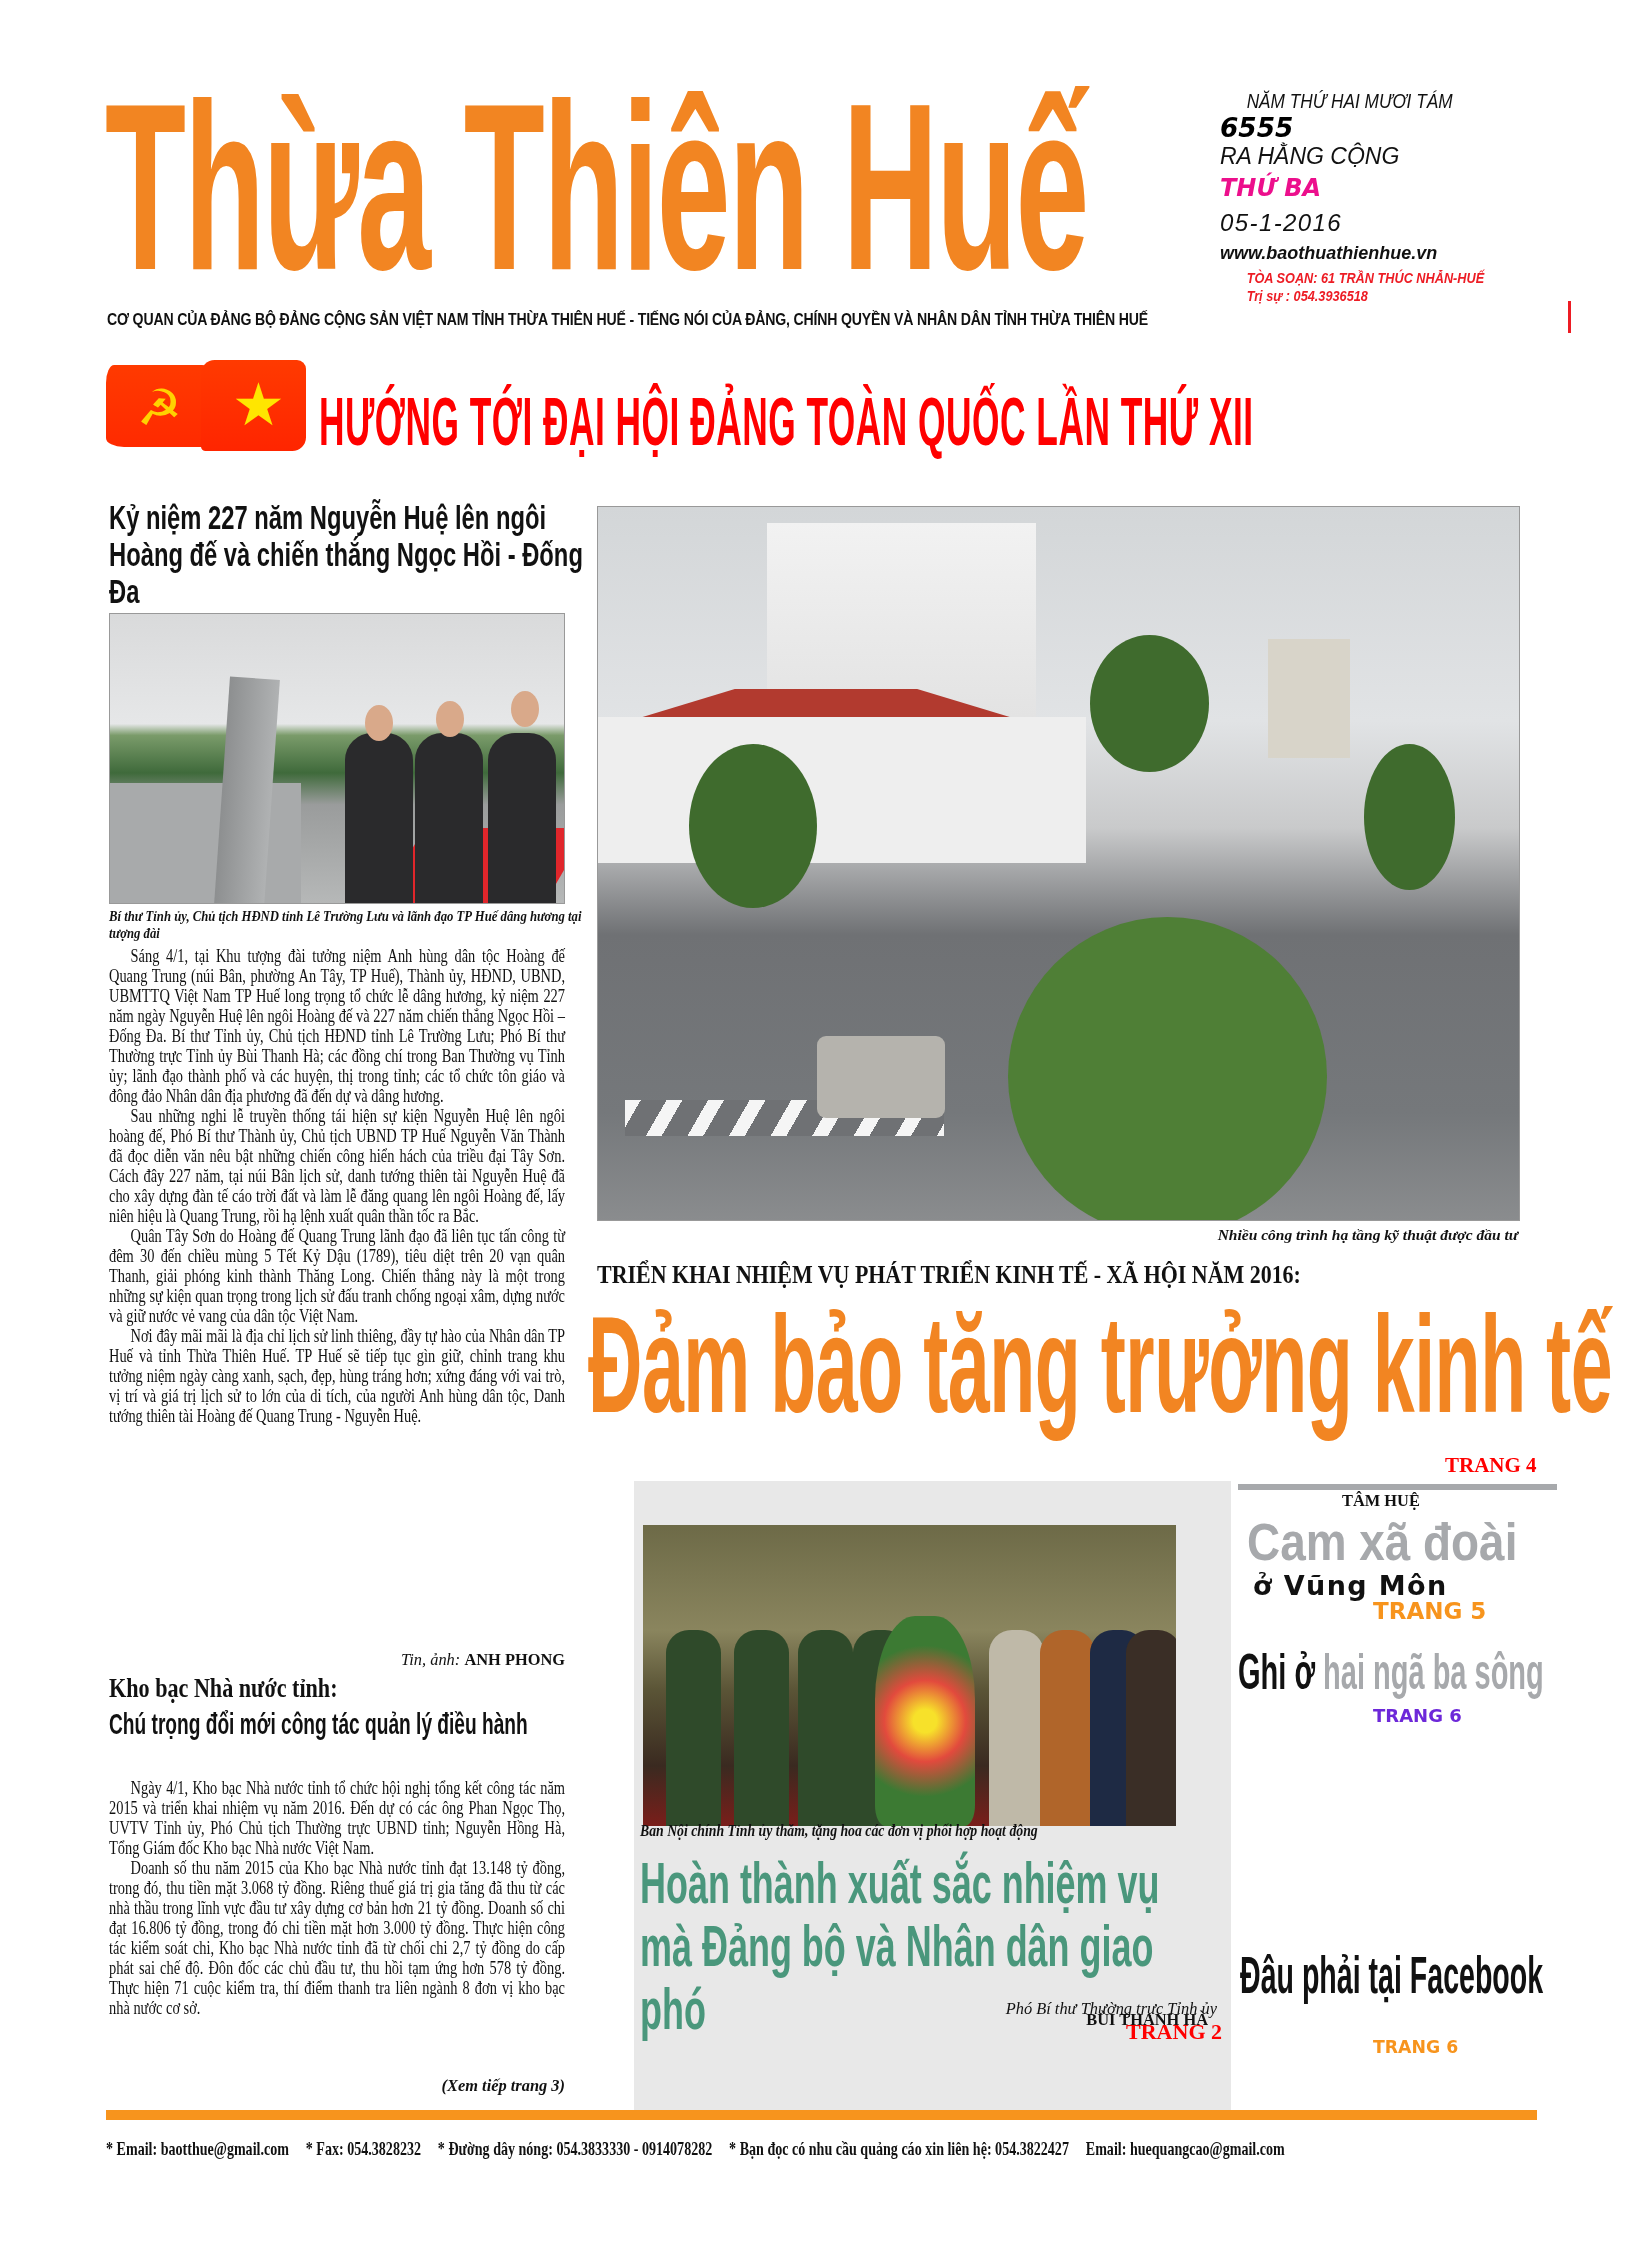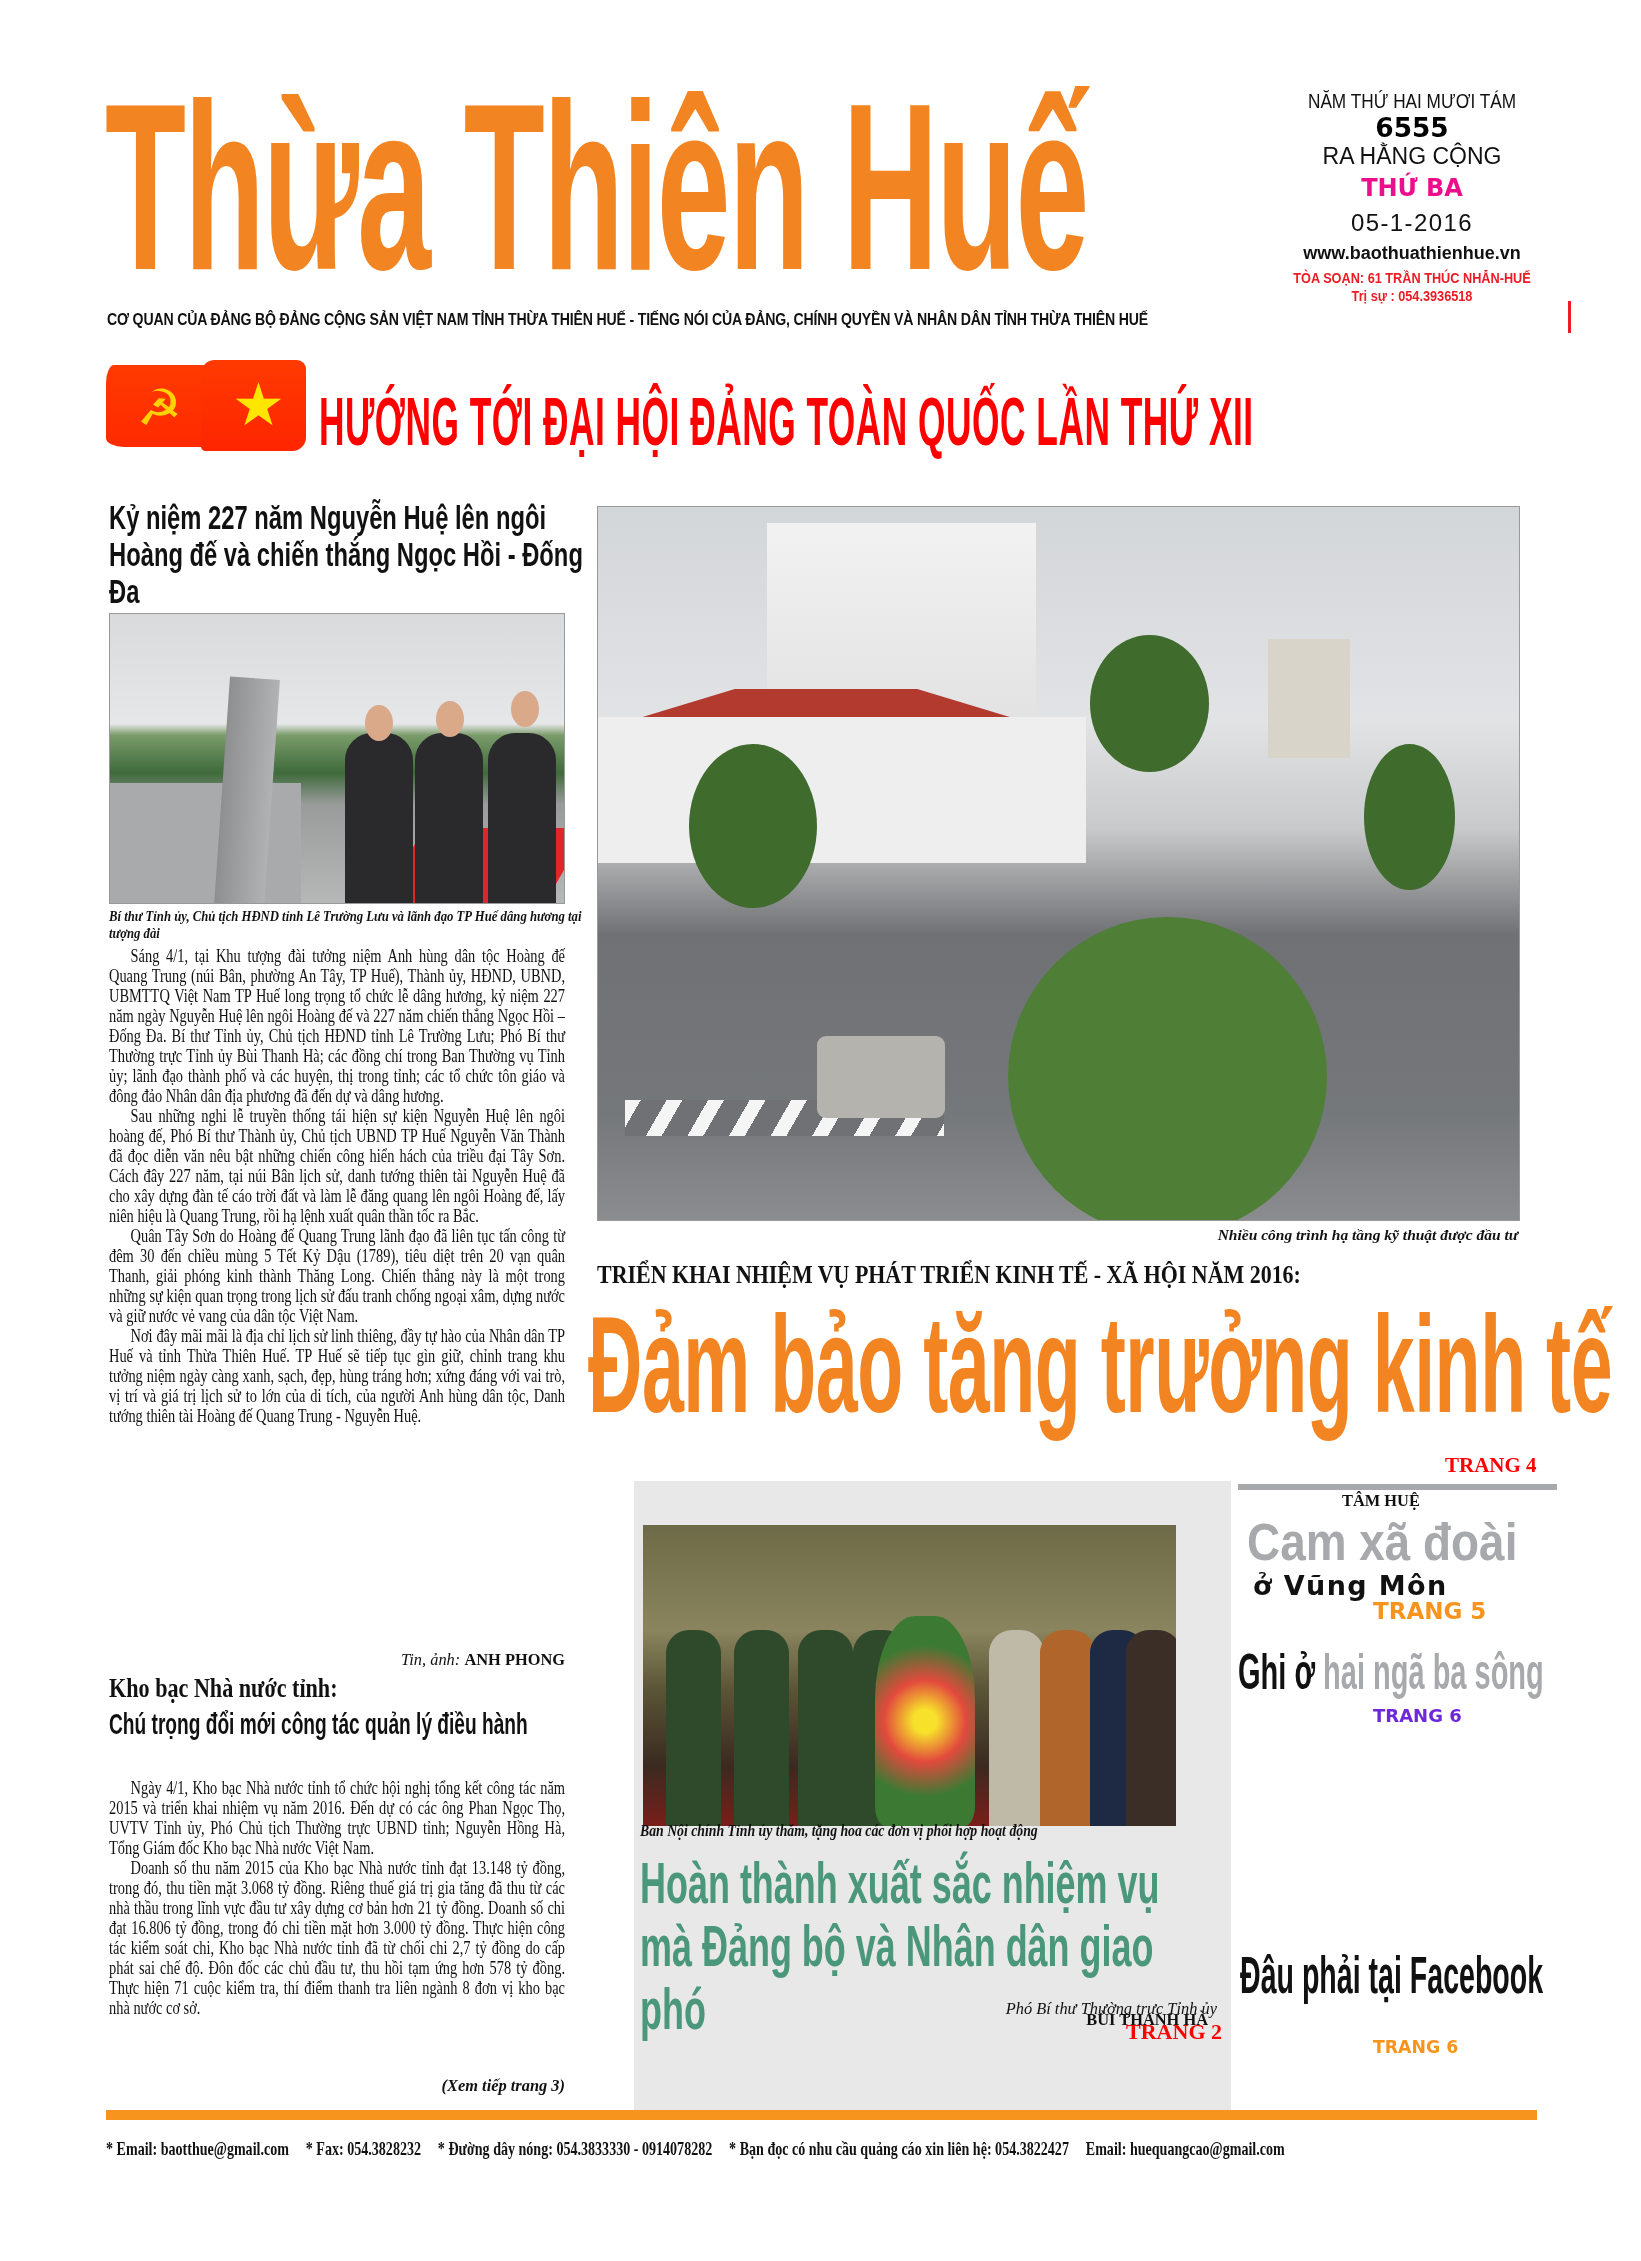--- a/index.html
+++ b/index.html
@@ -2,21 +2,21 @@
 <html style="font-size:7.3px"><head>
 <meta charset="utf-8">
 <style>
   html, body { margin: 0; padding: 0; background: #ffffff; }
   body { width: 1642px; height: 2261px; position: relative; overflow: hidden; font-family: "Liberation Serif", serif; color: #111; }
   .abs { position: absolute; }
 
   
   .masthead-title { left: 105px; top: 77px; width: 1153px; height: 219px; font-family: "Liberation Sans", sans-serif; font-weight: bold; color: #f28522; font-size: 237px; line-height: 219px; letter-spacing: -3.6px; transform: scaleX(0.56); transform-origin: left top; white-space: nowrap; }
   .masthead-sub { left: 107px; top: 310px; width: 1176px; font-family: "Liberation Sans", sans-serif; font-weight: bold; font-size: 16.4px; white-space: nowrap; transform: scaleX(0.86); transform-origin: left top; letter-spacing: -0.2px; }
-  .info-col { left: 1264px; top: 87px; width: 296px; text-align: center; font-family: "Liberation Sans", sans-serif; }
+  .info-col { left: 1220px; top: 87px; width: 296px; text-align: left; font-family: "Liberation Sans", sans-serif; font-style: italic; }
   .info-year { font-size: 21px; transform: scaleX(0.82); color: #111; line-height: 27px; }
   .info-issue { font-size: 26.4px; font-weight: 900; color: #000000; line-height: 28px; font-family: "DejaVu Sans", sans-serif; }
   .info-daily { font-size: 23px; line-height: 28px; }
   .info-day { font-size: 24px; font-weight: 900; color: #ec0f8c; line-height: 36px; font-family: "DejaVu Sans", sans-serif; }
   .info-date { font-size: 24px; line-height: 33px; letter-spacing: 1.4px; }
   .info-web { font-size: 18px; font-weight: bold; line-height: 29px; }
   .info-addr { font-size: 15.5px; font-weight: bold; color: #ed1c24; line-height: 19px; transform: scaleX(0.82); }
   .info-phone { font-size: 15.5px; font-weight: bold; color: #ed1c24; line-height: 18px; transform: scaleX(0.82); }
   .red-tick { left: 1568px; top: 301px; width: 2.7px; height: 32px; background: #ed1c24; }
 

